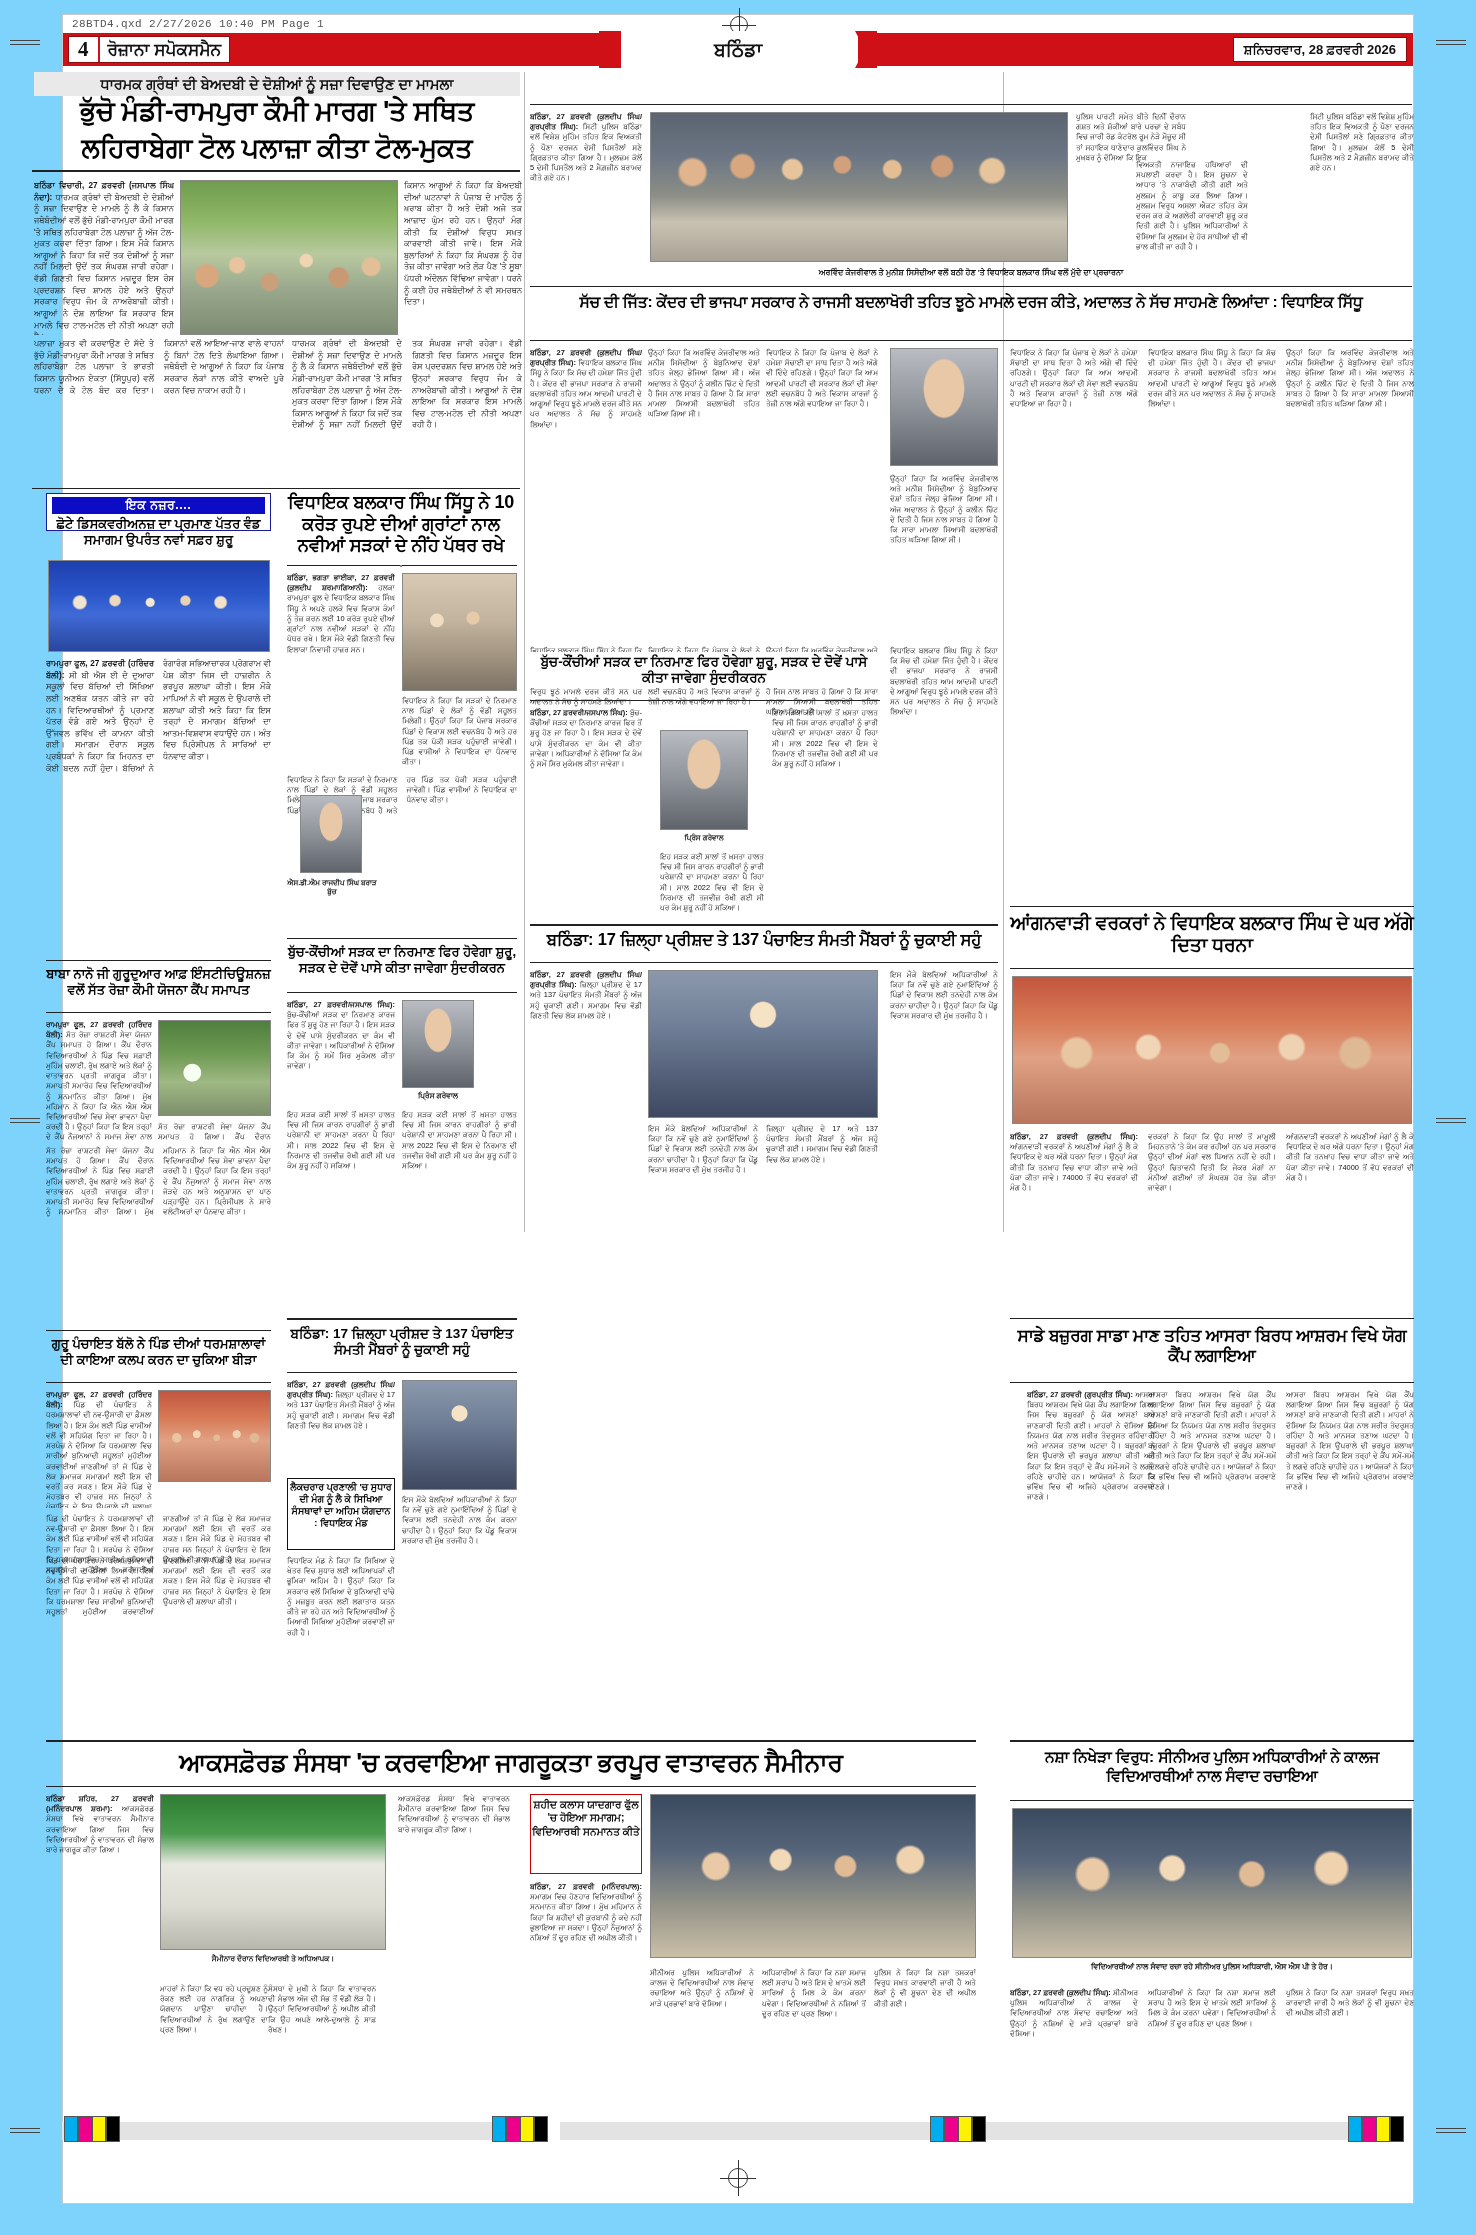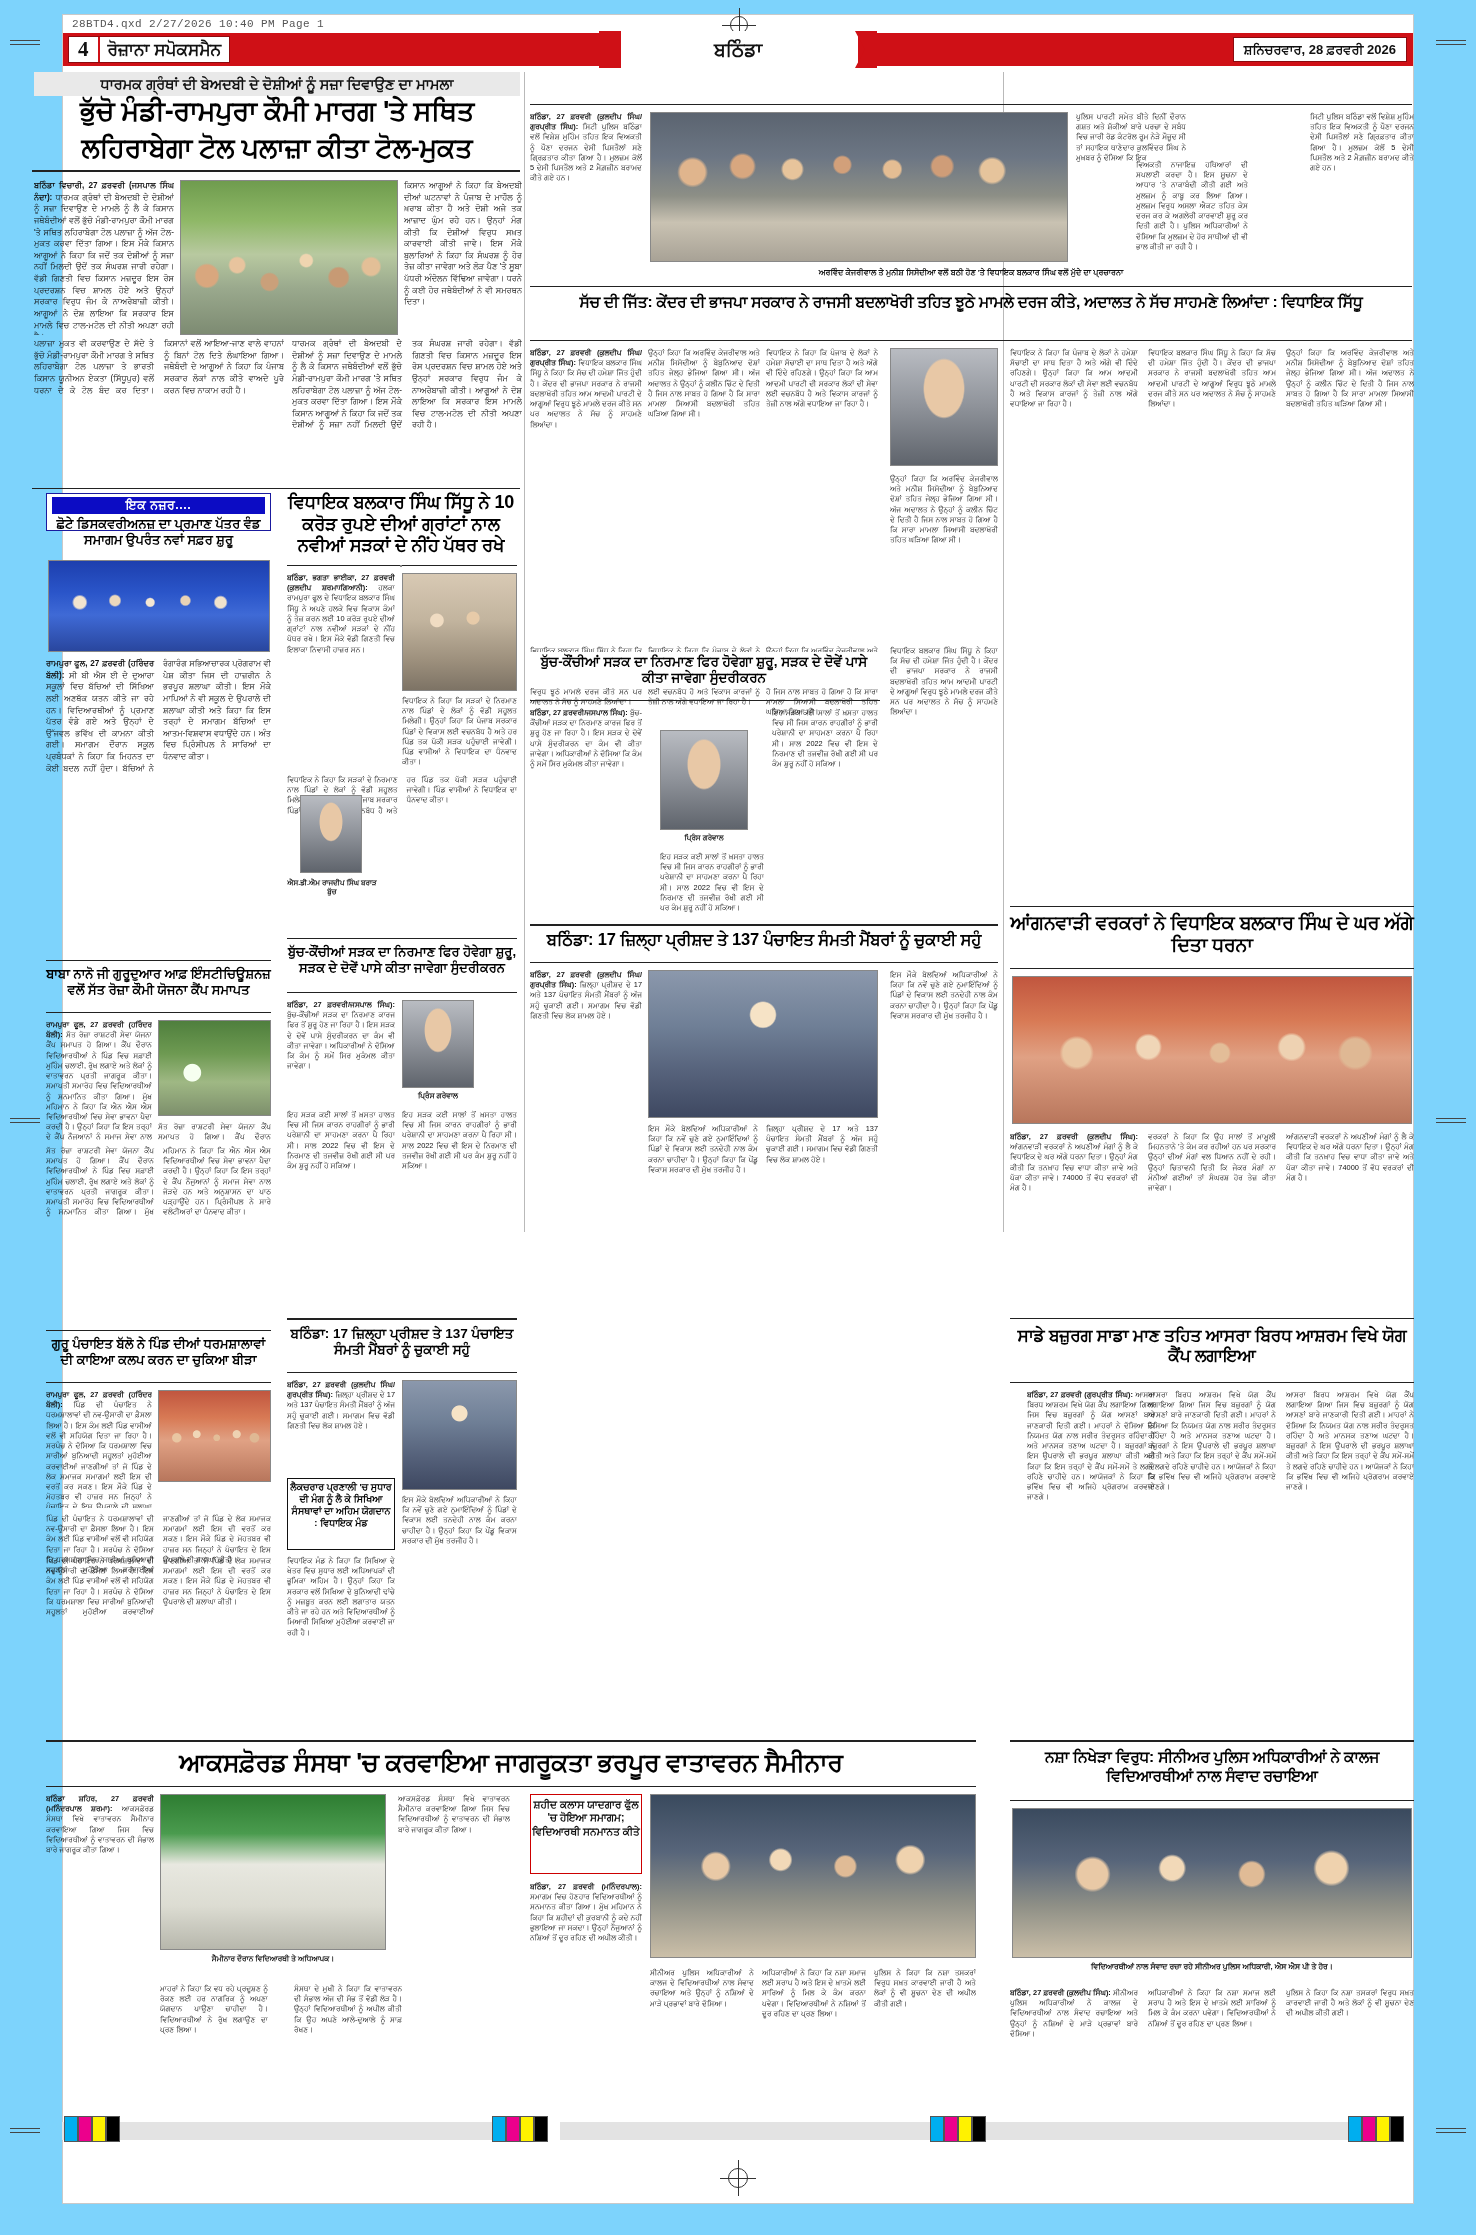--- a/index.html
+++ b/index.html
@@ -441,21 +441,21 @@
   <div class="headline" style="left:44px; top:1748px; width:934px; font-size:25px;">ਆਕਸਫ਼ੋਰਡ ਸੰਸਥਾ 'ਚ ਕਰਵਾਇਆ ਜਾਗਰੂਕਤਾ ਭਰਪੂਰ ਵਾਤਾਵਰਨ ਸੈਮੀਨਾਰ</div>
   <div class="hrule" style="left:46px; top:1786px; width:930px;"></div>
 
   <div class="body-col tiny" style="left:46px; top:1794px; width:108px; height:330px;">
     <span class="byline">ਬਠਿੰਡਾ ਸ਼ਹਿਰ, 27 ਫ਼ਰਵਰੀ (ਮਨਿੰਦਰਪਾਲ ਸ਼ਰਮਾ):</span>
     <span>ਆਕਸਫ਼ੋਰਡ ਸੰਸਥਾ ਵਿਖੇ ਵਾਤਾਵਰਨ ਸੈਮੀਨਾਰ ਕਰਵਾਇਆ ਗਿਆ ਜਿਸ ਵਿਚ ਵਿਦਿਆਰਥੀਆਂ ਨੂੰ ਵਾਤਾਵਰਨ ਦੀ ਸੰਭਾਲ ਬਾਰੇ ਜਾਗਰੂਕ ਕੀਤਾ ਗਿਆ।</span>
   </div>
   <div class="photo ph-banner" style="left:160px; top:1794px; width:226px; height:156px;"></div>
   <div class="cap" style="left:158px; top:1954px; width:230px; font-size:7.4px;">ਸੈਮੀਨਾਰ ਦੌਰਾਨ ਵਿਦਿਆਰਥੀ ਤੇ ਅਧਿਆਪਕ।</div>
   <div class="body-col tiny" style="left:160px; top:1984px; width:108px; height:140px;">ਮਾਹਰਾਂ ਨੇ ਕਿਹਾ ਕਿ ਵਧ ਰਹੇ ਪ੍ਰਦੂਸ਼ਣ ਨੂੰ ਰੋਕਣ ਲਈ ਹਰ ਨਾਗਰਿਕ ਨੂੰ ਅਪਣਾ ਯੋਗਦਾਨ ਪਾਉਣਾ ਚਾਹੀਦਾ ਹੈ। ਵਿਦਿਆਰਥੀਆਂ ਨੇ ਰੁੱਖ ਲਗਾਉਣ ਦਾ ਪ੍ਰਣ ਲਿਆ।</div>
-  <div class="body-col tiny" style="left:294px; top:1984px; width:108px; height:140px;">ਸੰਸਥਾ ਦੇ ਮੁਖੀ ਨੇ ਕਿਹਾ ਕਿ ਵਾਤਾਵਰਨ ਦੀ ਸੰਭਾਲ ਅੱਜ ਦੀ ਸੱਭ ਤੋਂ ਵੱਡੀ ਲੋੜ ਹੈ। ਉਨ੍ਹਾਂ ਵਿਦਿਆਰਥੀਆਂ ਨੂੰ ਅਪੀਲ ਕੀਤੀ ਕਿ ਉਹ ਅਪਣੇ ਆਲੇ-ਦੁਆਲੇ ਨੂੰ ਸਾਫ਼ ਰੱਖਣ।</div>
+  <div class="body-col tiny" style="left:268px; top:1984px; width:108px; height:140px;">ਸੰਸਥਾ ਦੇ ਮੁਖੀ ਨੇ ਕਿਹਾ ਕਿ ਵਾਤਾਵਰਨ ਦੀ ਸੰਭਾਲ ਅੱਜ ਦੀ ਸੱਭ ਤੋਂ ਵੱਡੀ ਲੋੜ ਹੈ। ਉਨ੍ਹਾਂ ਵਿਦਿਆਰਥੀਆਂ ਨੂੰ ਅਪੀਲ ਕੀਤੀ ਕਿ ਉਹ ਅਪਣੇ ਆਲੇ-ਦੁਆਲੇ ਨੂੰ ਸਾਫ਼ ਰੱਖਣ।</div>
   <div class="body-col tiny" style="left:398px; top:1794px; width:112px; height:330px;">ਆਕਸਫ਼ੋਰਡ ਸੰਸਥਾ ਵਿਖੇ ਵਾਤਾਵਰਨ ਸੈਮੀਨਾਰ ਕਰਵਾਇਆ ਗਿਆ ਜਿਸ ਵਿਚ ਵਿਦਿਆਰਥੀਆਂ ਨੂੰ ਵਾਤਾਵਰਨ ਦੀ ਸੰਭਾਲ ਬਾਰੇ ਜਾਗਰੂਕ ਕੀਤਾ ਗਿਆ।</div>
 
   <div class="secbox" style="left:530px; top:1794px; width:112px; height:80px; border-color:#c00;"></div>
   <div class="subhead" style="left:532px; top:1798px; width:108px; font-size:10.5px; line-height:1.28; color:#111;">ਸ਼ਹੀਦ ਕਲਾਸ ਯਾਦਗਾਰ ਫੁੱਲ 'ਚ ਹੋਇਆ ਸਮਾਗਮ; ਵਿਦਿਆਰਥੀ ਸਨਮਾਨਤ ਕੀਤੇ</div>
   <div class="body-col tiny" style="left:530px; top:1882px; width:112px; height:242px;">
     <span class="byline">ਬਠਿੰਡਾ, 27 ਫ਼ਰਵਰੀ (ਮਨਿੰਦਰਪਾਲ):</span>
     <span>ਸਮਾਗਮ ਵਿਚ ਹੋਣਹਾਰ ਵਿਦਿਆਰਥੀਆਂ ਨੂੰ ਸਨਮਾਨਤ ਕੀਤਾ ਗਿਆ। ਮੁੱਖ ਮਹਿਮਾਨ ਨੇ ਕਿਹਾ ਕਿ ਸ਼ਹੀਦਾਂ ਦੀ ਕੁਰਬਾਨੀ ਨੂੰ ਕਦੇ ਨਹੀਂ ਭੁਲਾਇਆ ਜਾ ਸਕਦਾ। ਉਨ੍ਹਾਂ ਨੌਜੁਆਨਾਂ ਨੂੰ ਨਸ਼ਿਆਂ ਤੋਂ ਦੂਰ ਰਹਿਣ ਦੀ ਅਪੀਲ ਕੀਤੀ।</span>
   </div>
 
   <div class="photo ph-award" style="left:650px; top:1794px; width:326px; height:164px;"></div>

